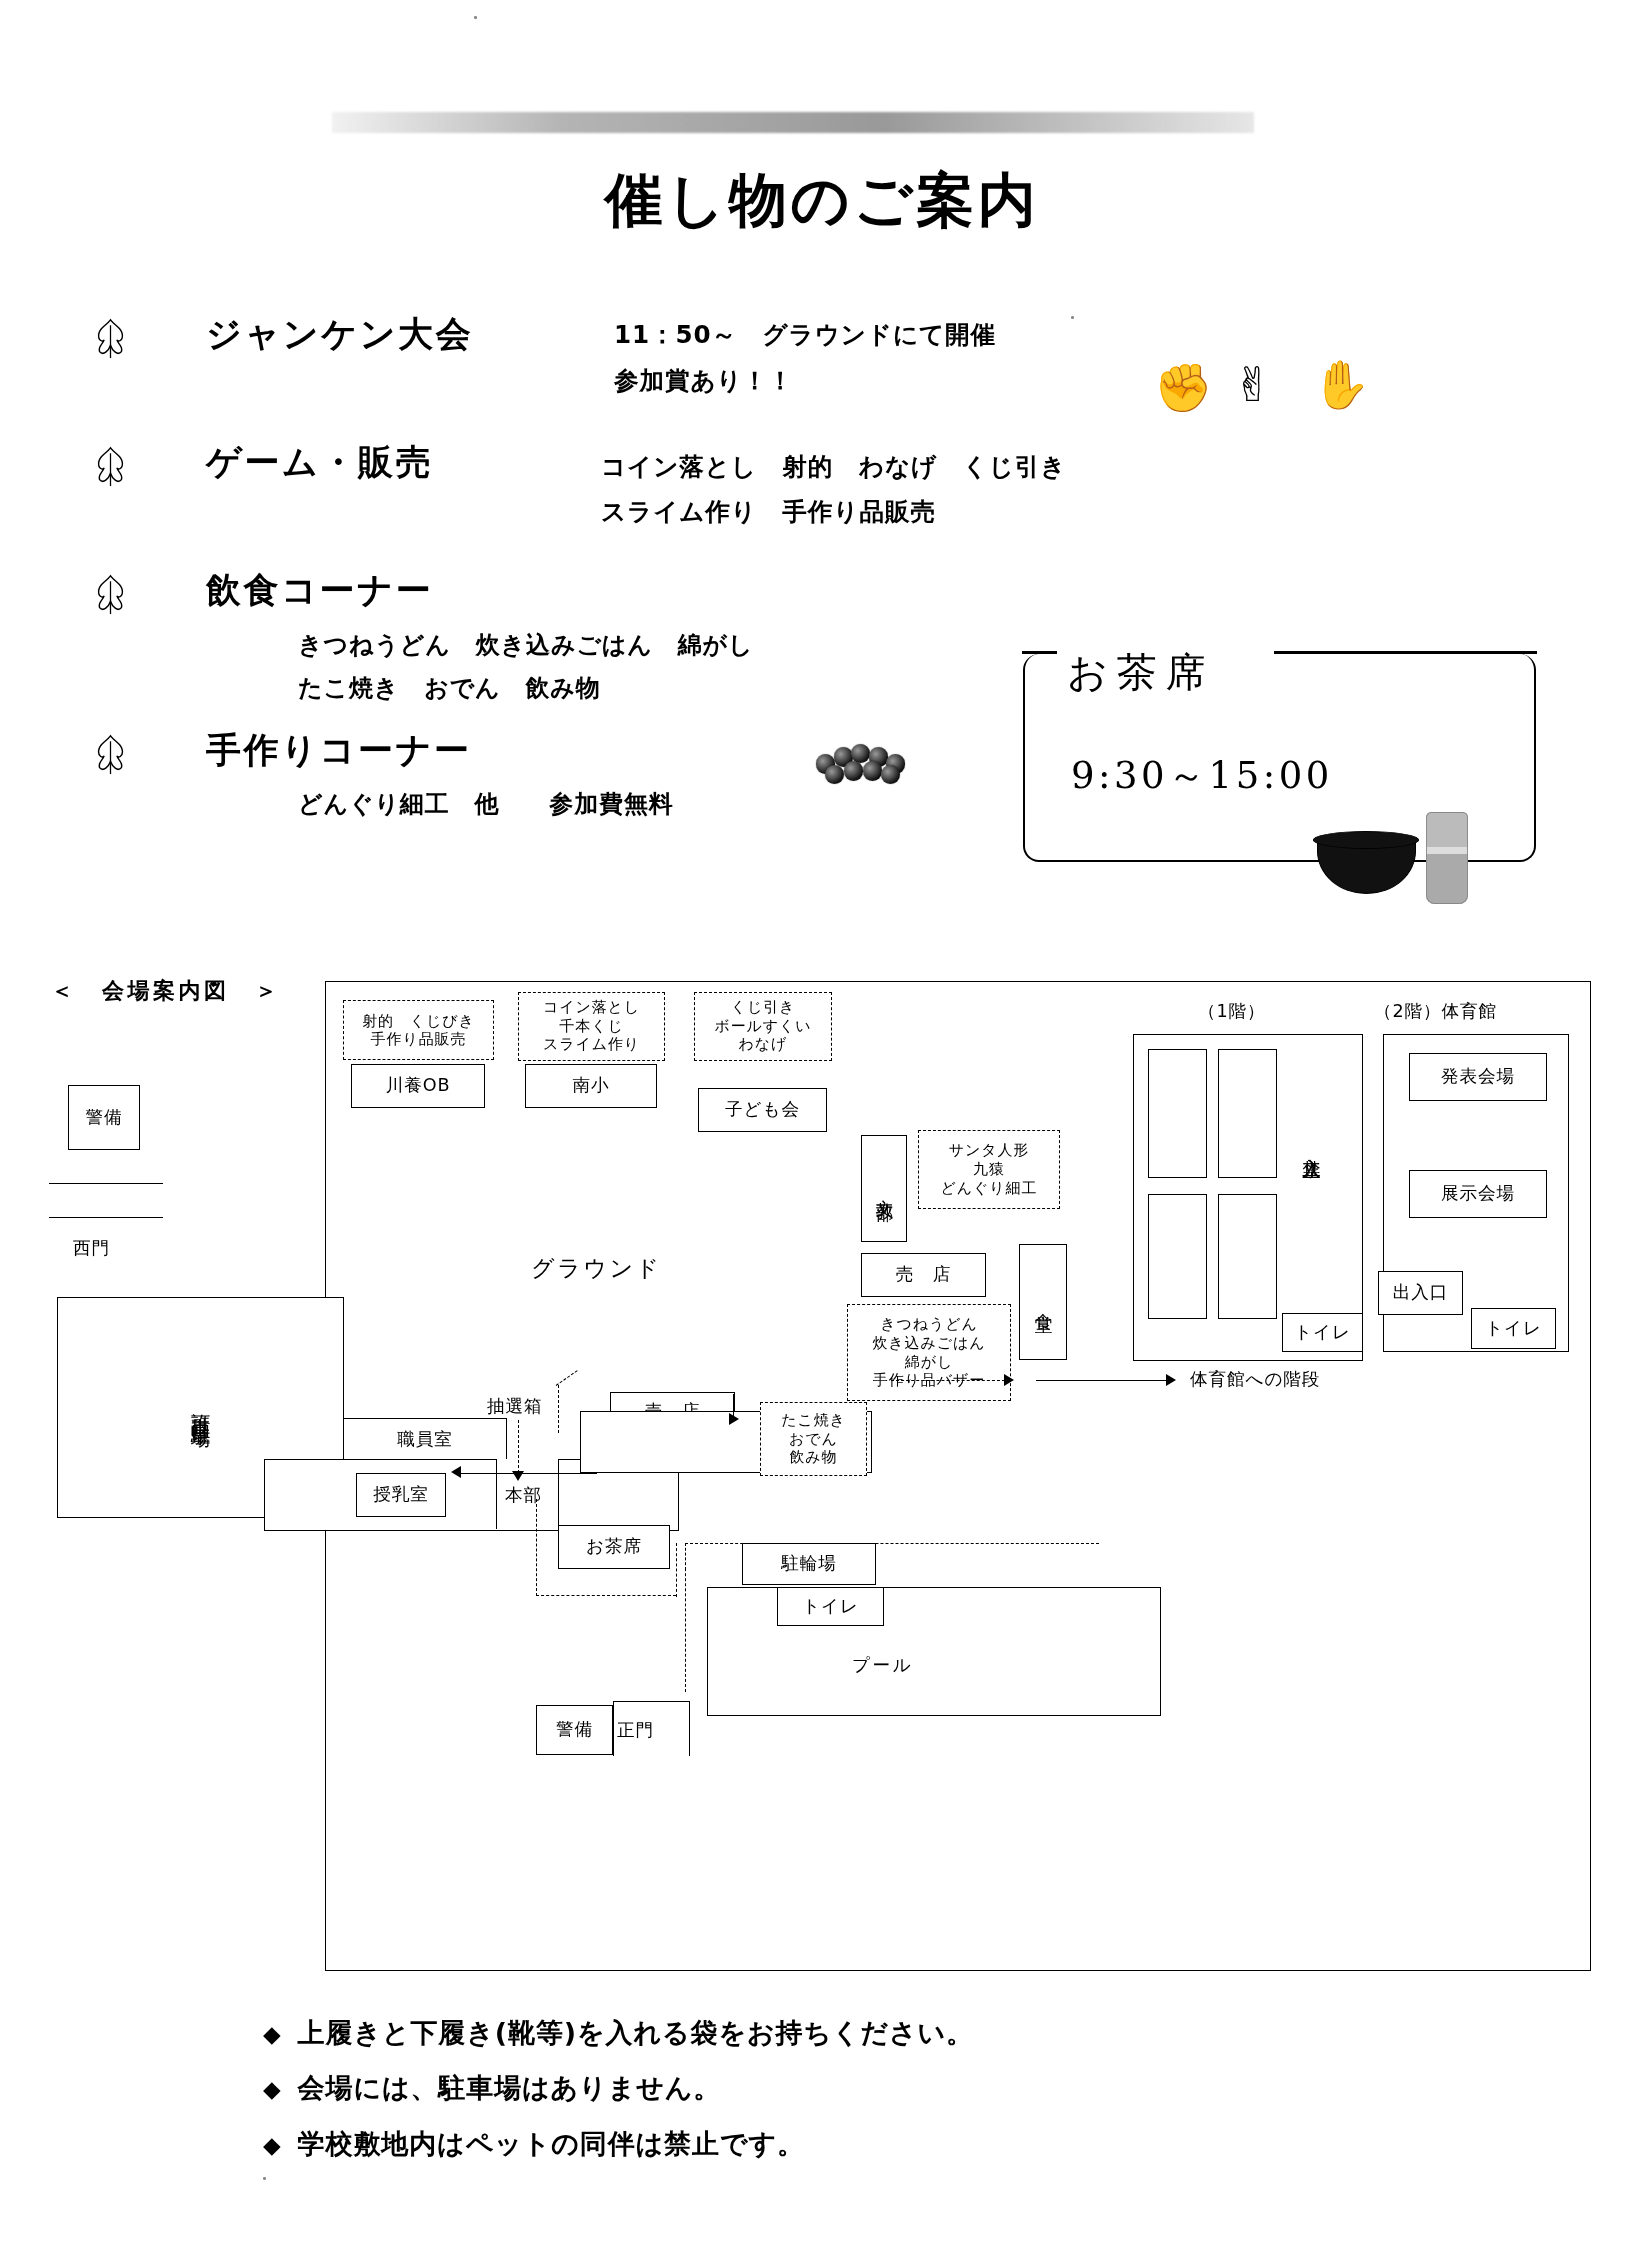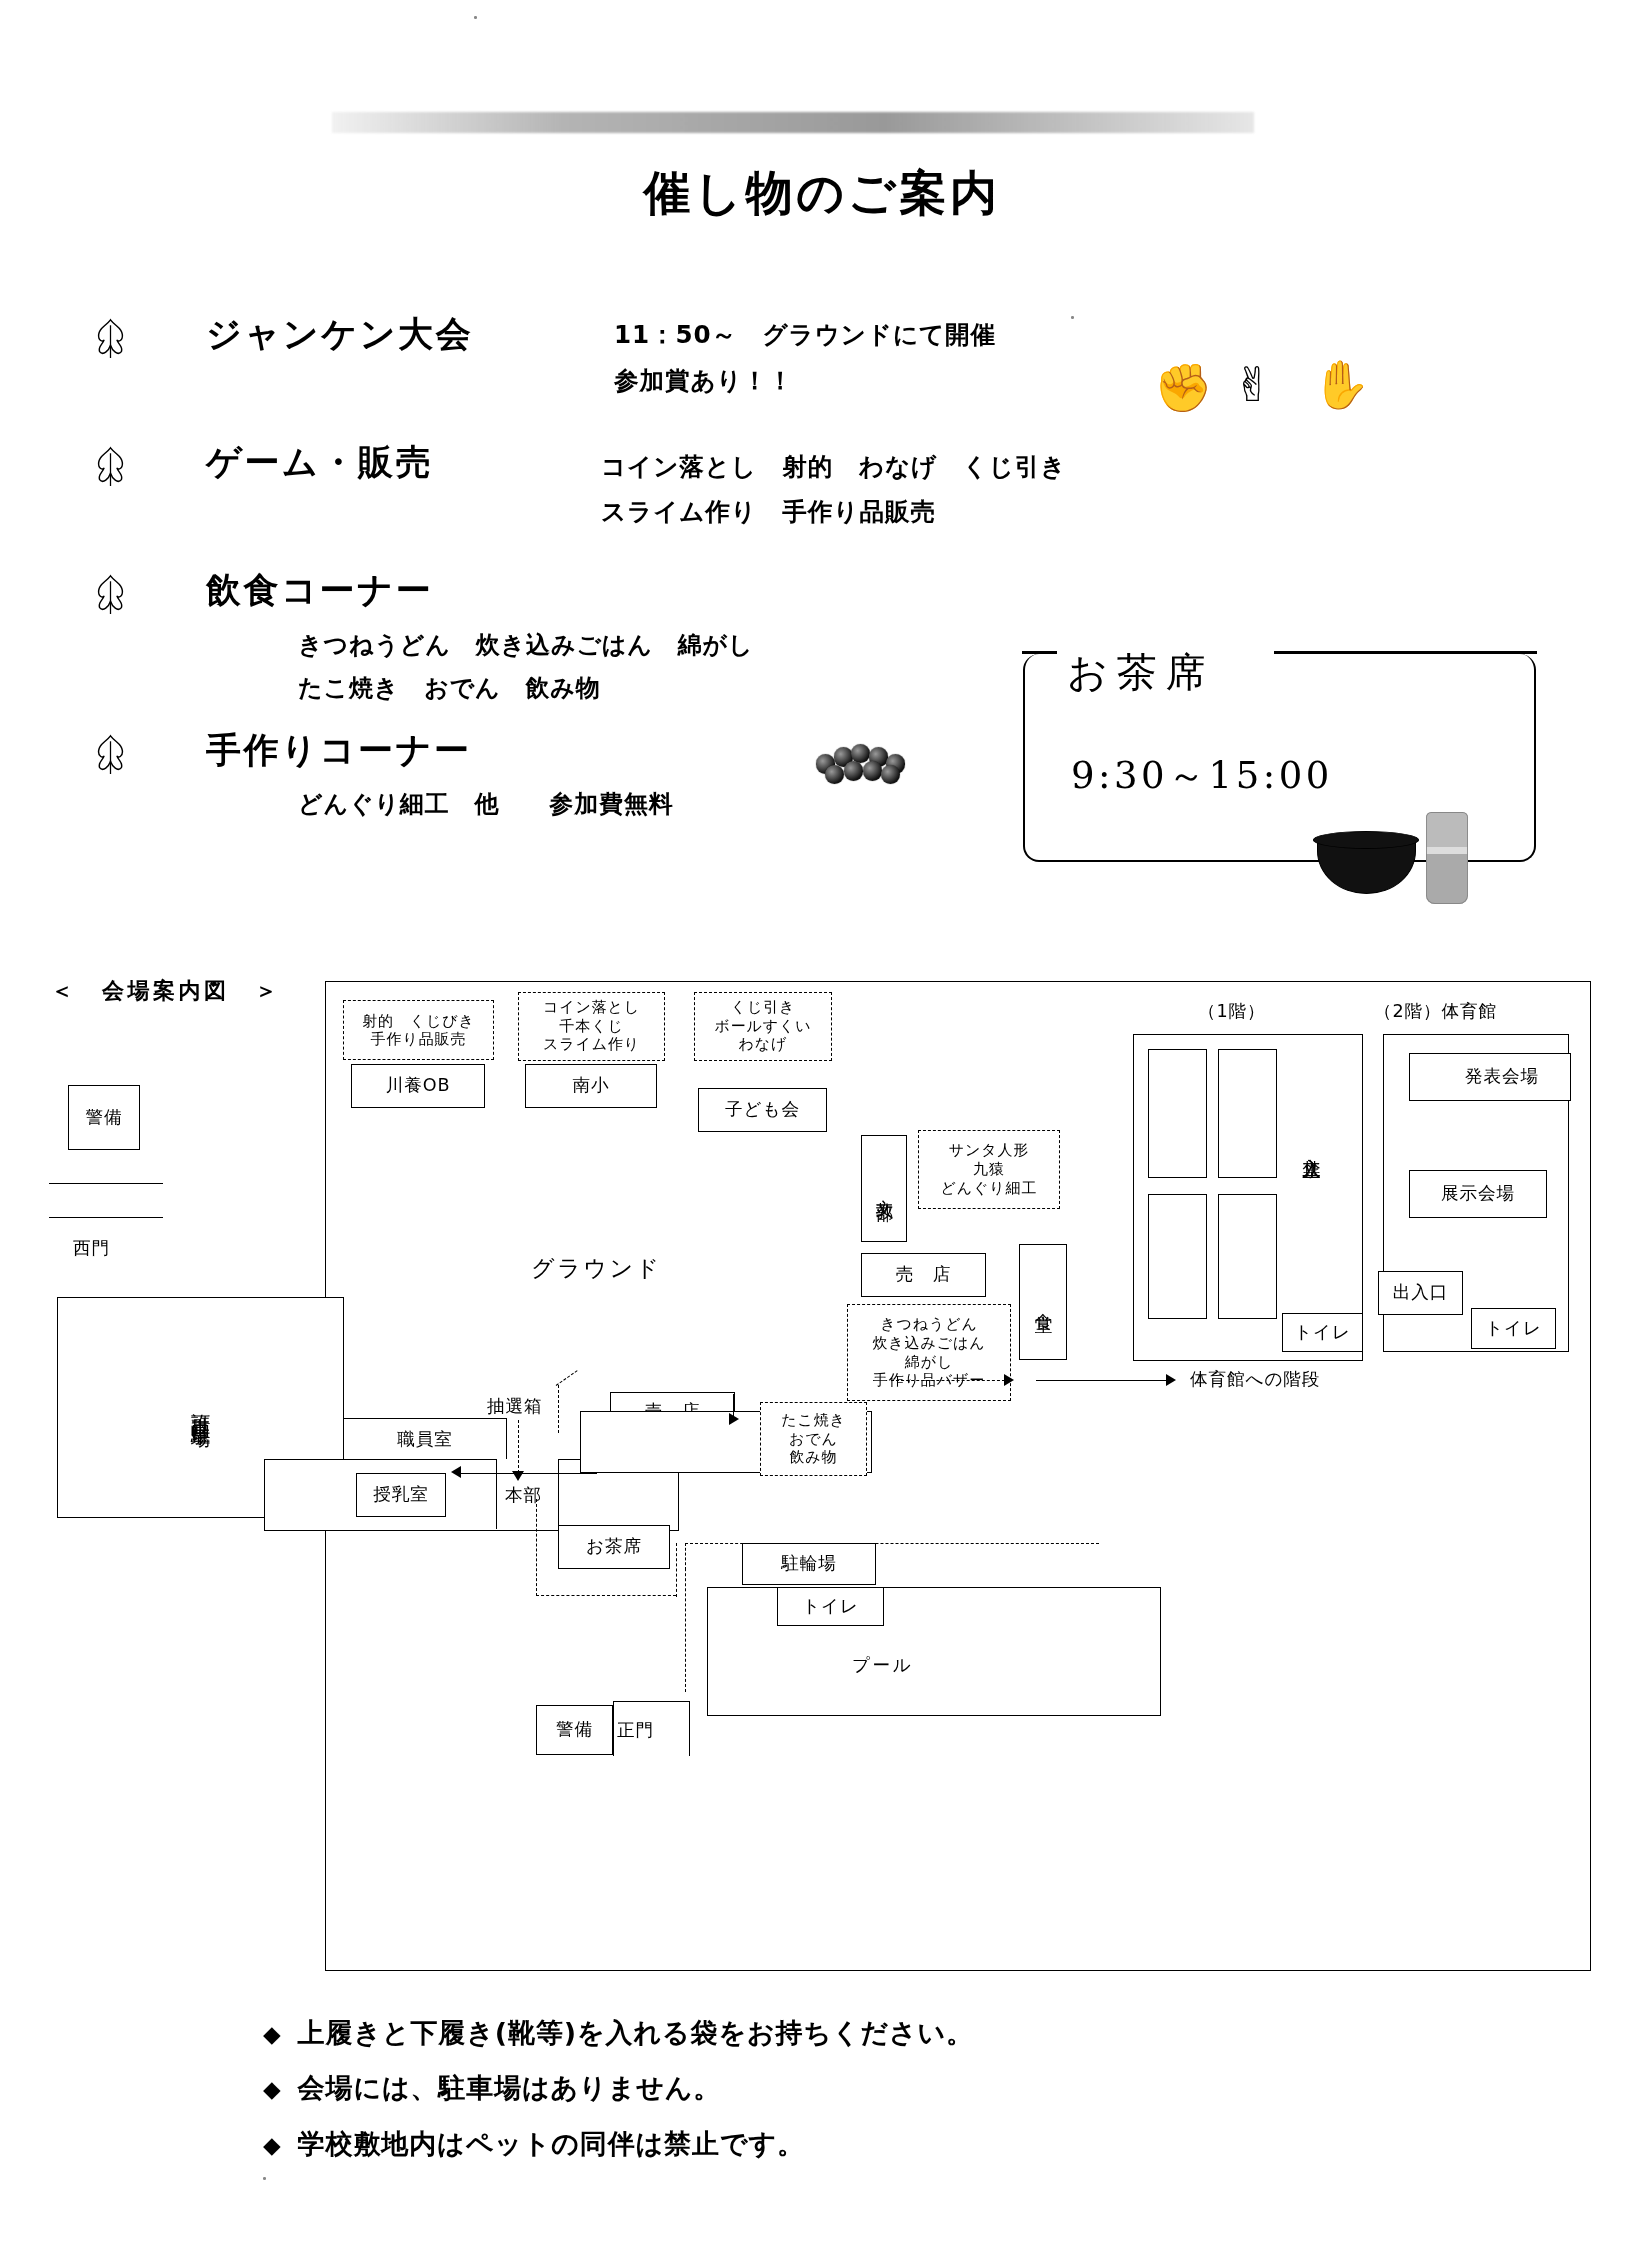--- a/index.html
+++ b/index.html
@@ -14,21 +14,21 @@
   
   .smudge{
     position:absolute;left:332px;top:112px;width:922px;height:21px;
     background:linear-gradient(90deg,rgba(120,120,120,.10),rgba(90,90,90,.45) 25%,rgba(70,70,70,.55) 60%,rgba(120,120,120,.18));
     filter:blur(1.1px);
   }
 
   
   .title{
     position:absolute;left:0;top:162px;width:1644px;text-align:center;
-    font-size:47px;font-weight:bold;letter-spacing:3.5px;
+    font-size:58px;font-weight:bold;letter-spacing:3.5px;
   }
 
   
   .prog{position:absolute;left:0;top:316px;width:1644px;}
   .prog-row{position:relative;margin-bottom:5.3px;}
   .leaf{
     position:absolute;left:92px;top:1.8px;width:37px;height:40px;
   }
   .head{
     position:absolute;left:206px;top:-5.3px;
@@ -252,21 +252,21 @@
 
     <div class="bx nb" style="left:1102px;top:53px;width:228px;height:325px;border:1.8px solid #000;"></div>
     <div class="bx" style="left:1117px;top:68px;width:57px;height:127px;"></div>
     <div class="bx" style="left:1187px;top:68px;width:57px;height:127px;"></div>
     <div class="bx" style="left:1117px;top:213px;width:57px;height:123px;"></div>
     <div class="bx" style="left:1187px;top:213px;width:57px;height:123px;"></div>
     <div class="ttxt vert" style="left:1268px;top:162px;font-size:18.4px;">立入禁止</div>
     <div class="bx" style="left:1251px;top:332px;width:79px;height:37px;">トイレ</div>
 
     <div class="bx nb" style="left:1352px;top:53px;width:184px;height:316px;border:1.8px solid #000;"></div>
-    <div class="bx" style="left:1378px;top:72px;width:136px;height:46px;padding-left:24px;">発表会場</div>
+    <div class="bx" style="left:1378px;top:72px;width:136px;height:46px;">発表会場</div>
     <div class="bx" style="left:1378px;top:189px;width:136px;height:46px;">展示会場</div>
     <div class="bx" style="left:1347px;top:290px;width:83px;height:42px;">出入口</div>
     <div class="bx" style="left:1440px;top:327px;width:83px;height:39px;">トイレ</div>
 
     <div class="arr dashed" style="left:860px;top:399px;width:114px;"></div>
     <div class="ah ah-r" style="left:973px;top:393px;"></div>
     <div class="arr" style="left:1005px;top:399px;width:132px;"></div>
     <div class="ah ah-r" style="left:1135px;top:393px;"></div>
     <div class="ttxt" style="left:1159px;top:386px;">体育館への階段</div>
 

